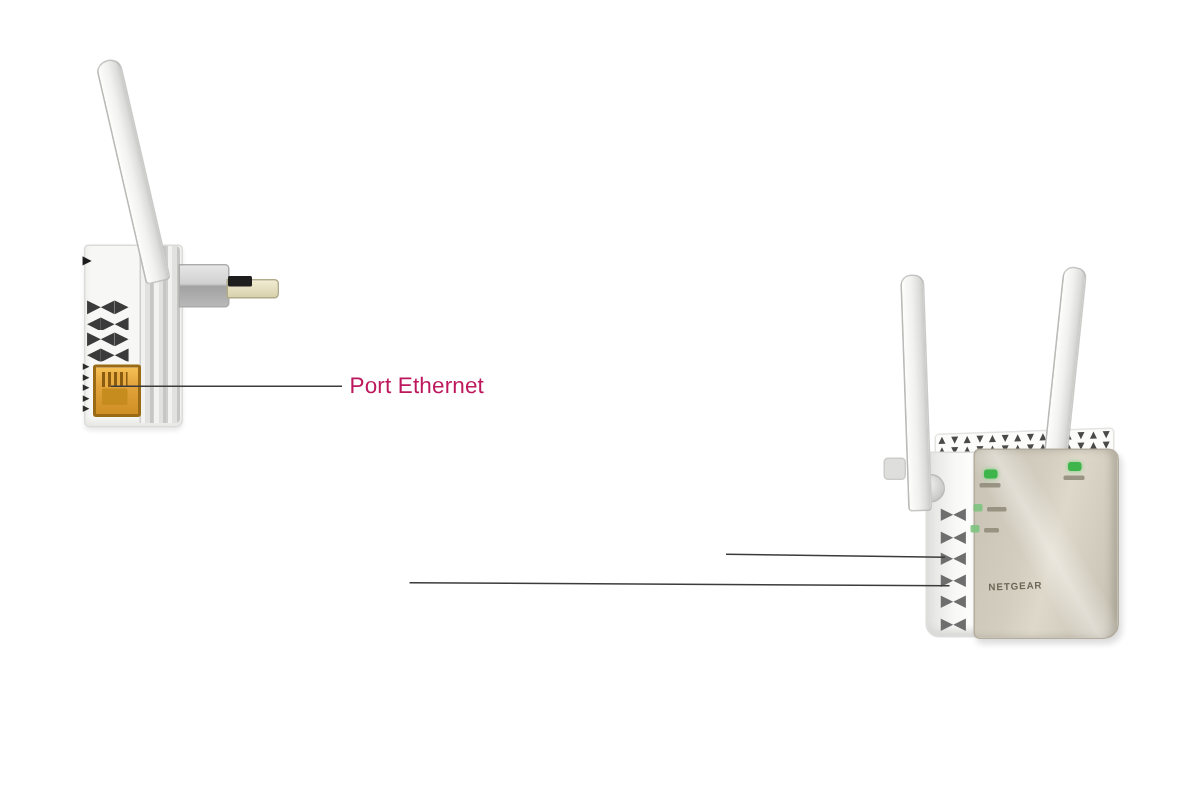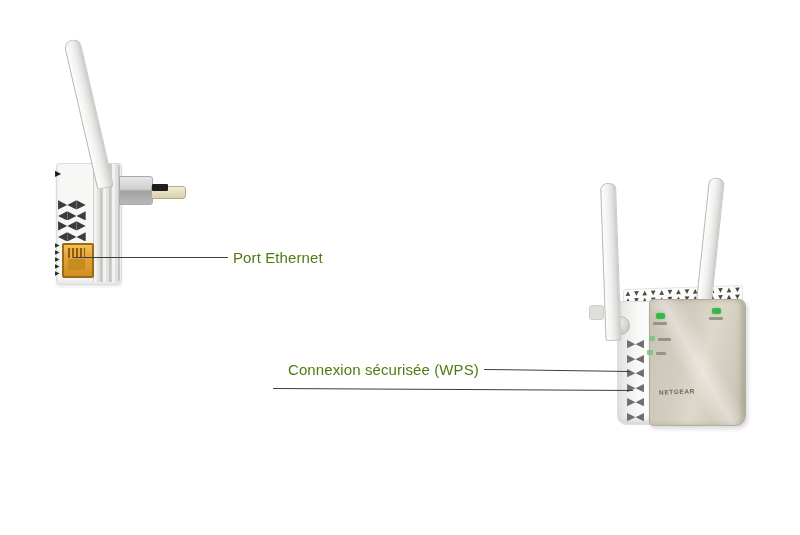--- a/index.html
+++ b/index.html
@@ -4,21 +4,21 @@
 <style>
   html,body{margin:0;padding:0;background:#ffffff;}
   .stage{
     position:relative;width:800px;height:535px;background:#ffffff;
     overflow:hidden;font-family:"Liberation Sans",sans-serif;
   }
   .abs{position:absolute;}
 
   
   .callout-label{
-    position:absolute;font-size:15px;color:#4d7c0f;letter-spacing:0.1px;
+    position:absolute;font-size:15px;color:#be185d;letter-spacing:0.1px;
     white-space:nowrap;
   }
   .leader-line{
     position:absolute;height:0;border-top:1.5px solid #3c3c3c;
   }
 
   
   .antenna{
     position:absolute;
     background:linear-gradient(90deg,#fdfdfc 0%,#f1f1ef 45%,#dddddb 80%,#c9c9c7 100%);
@@ -187,18 +187,17 @@
     <div class="mini-green" style="left:649px;top:336px;"></div>
     <div class="led-smudge" style="left:658px;top:338px;width:13px;"></div>
     <div class="mini-green" style="left:647px;top:350px;"></div>
     <div class="led-smudge" style="left:656px;top:352px;width:10px;"></div>
     <div class="abs brand">NETGEAR</div>
   </div>
 
   <div class="leader-line" style="left:74px;top:257px;width:154px;"></div>
   <div class="callout-label" style="left:233px;top:249px;">Port Ethernet</div>
 
-  <div class="callout-label" style="left:288px;top:361px;">Connexion sécurisée (WPS)</div>
   <div class="leader-line" style="left:484px;top:370px;width:146px;transform:rotate(0.8deg);"></div>
 
   <div class="leader-line" style="left:273px;top:389px;width:360px;transform:rotate(0.3deg);"></div>
 
 </div>
 
 </body></html>

